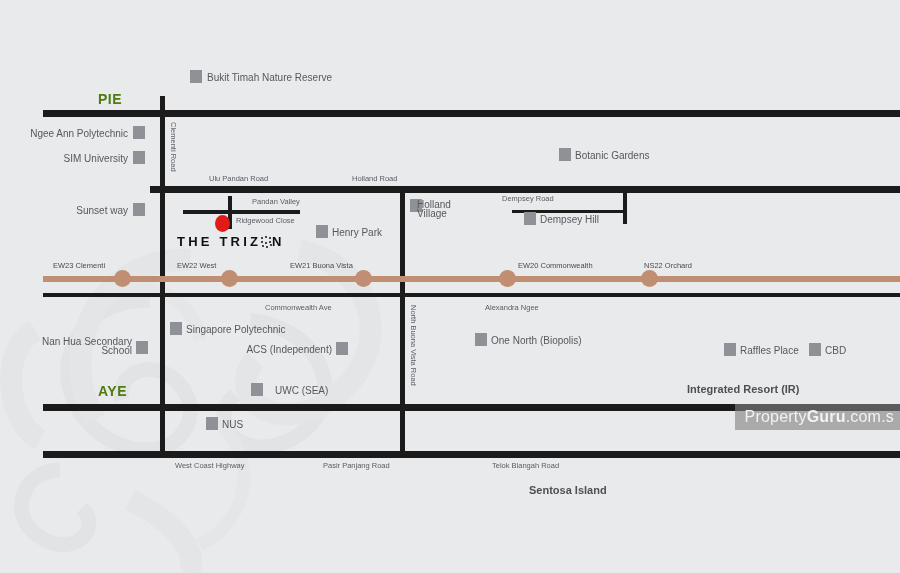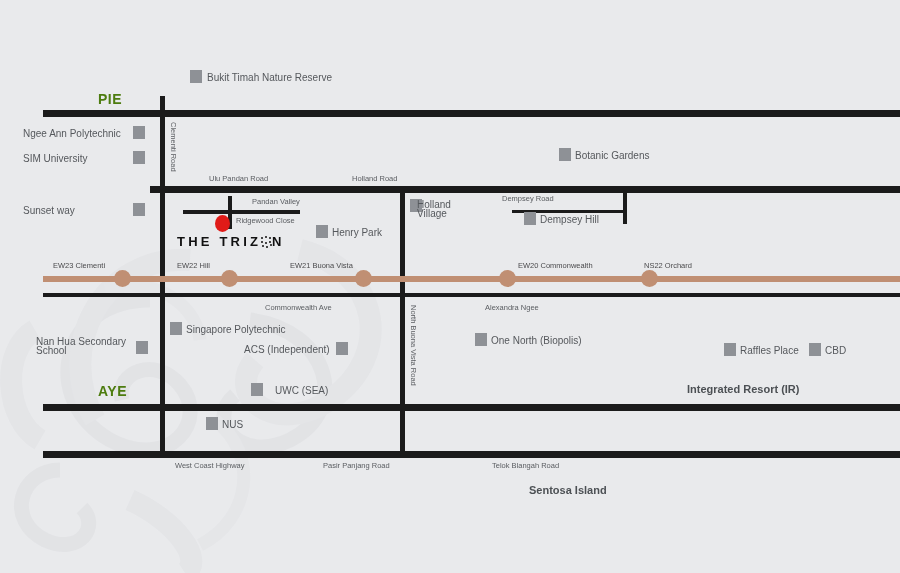--- a/index.html
+++ b/index.html
@@ -31,21 +31,21 @@
   .mrt-label{
     position:absolute;font-size:7.5px;color:#4b4b4d;white-space:nowrap;
   }
 
   
   .poi{position:absolute;width:12px;height:13px;background:#8e9196;}
   .poi-label{
     position:absolute;font-size:10px;color:#55585c;white-space:nowrap;
     line-height:9px;
   }
-  .poi-label.r{text-align:left;}
+  .poi-label.r{text-align:right;}
 
   
   .rd-label{
     position:absolute;font-size:7.5px;color:#5a5d61;white-space:nowrap;
   }
   .rd-label.vert{
     transform-origin:0 0;
     transform:rotate(90deg);
   }
   .big-label{
@@ -126,21 +126,21 @@
   <div class="road-minor" style="left:228px;top:196px;width:4px;height:33px;"></div>
   <div class="road-minor" style="left:623px;top:192px;width:4px;height:32px;"></div>
   <div class="road-minor" style="left:512px;top:210px;width:113px;height:3px;"></div>
 
   <div class="mrt-line" style="left:43px;top:276px;width:857px;"></div>
 
   <div class="mrt-stn" style="left:114px;top:270px;"></div>
   <div class="mrt-label" style="left:53px;top:261px;">EW23 Clementi</div>
 
   <div class="mrt-stn" style="left:221px;top:270px;"></div>
-  <div class="mrt-label" style="left:177px;top:261px;">EW22 Hill</div>
+  <div class="mrt-label" style="left:177px;top:261px;">EW22 West</div>
 
   <div class="mrt-stn" style="left:355px;top:270px;"></div>
   <div class="mrt-label" style="left:290px;top:261px;">EW21 Buona Vista</div>
 
   <div class="mrt-stn" style="left:499px;top:270px;"></div>
   <div class="mrt-label" style="left:518px;top:261px;">EW20 Commonwealth</div>
 
   <div class="mrt-stn" style="left:641px;top:270px;"></div>
   <div class="mrt-label" style="left:644px;top:261px;">NS22 Orchard</div>
 
@@ -214,14 +214,19 @@
 
   <div id="logo" style="left:177px;top:234px;">
     <span>THE TRIZ</span><span class="dotted">
       <i style="left:0;top:1px"></i><i style="left:4px;top:0"></i><i style="left:8px;top:1px"></i>
       <i style="left:0;top:5px"></i><i style="left:8px;top:5px"></i>
       <i style="left:1px;top:9px"></i><i style="left:5px;top:10px"></i><i style="left:9px;top:8px"></i>
       <i style="left:4px;top:6px"></i>
     </span><span>N</span>
   </div>
 
+  <div id="watermark">
+    <span>Property</span>
+      <span class="bold">Guru</span>
+      <span>.com.s</span>
+  </div>
 
 </div>
 
 </body></html>

